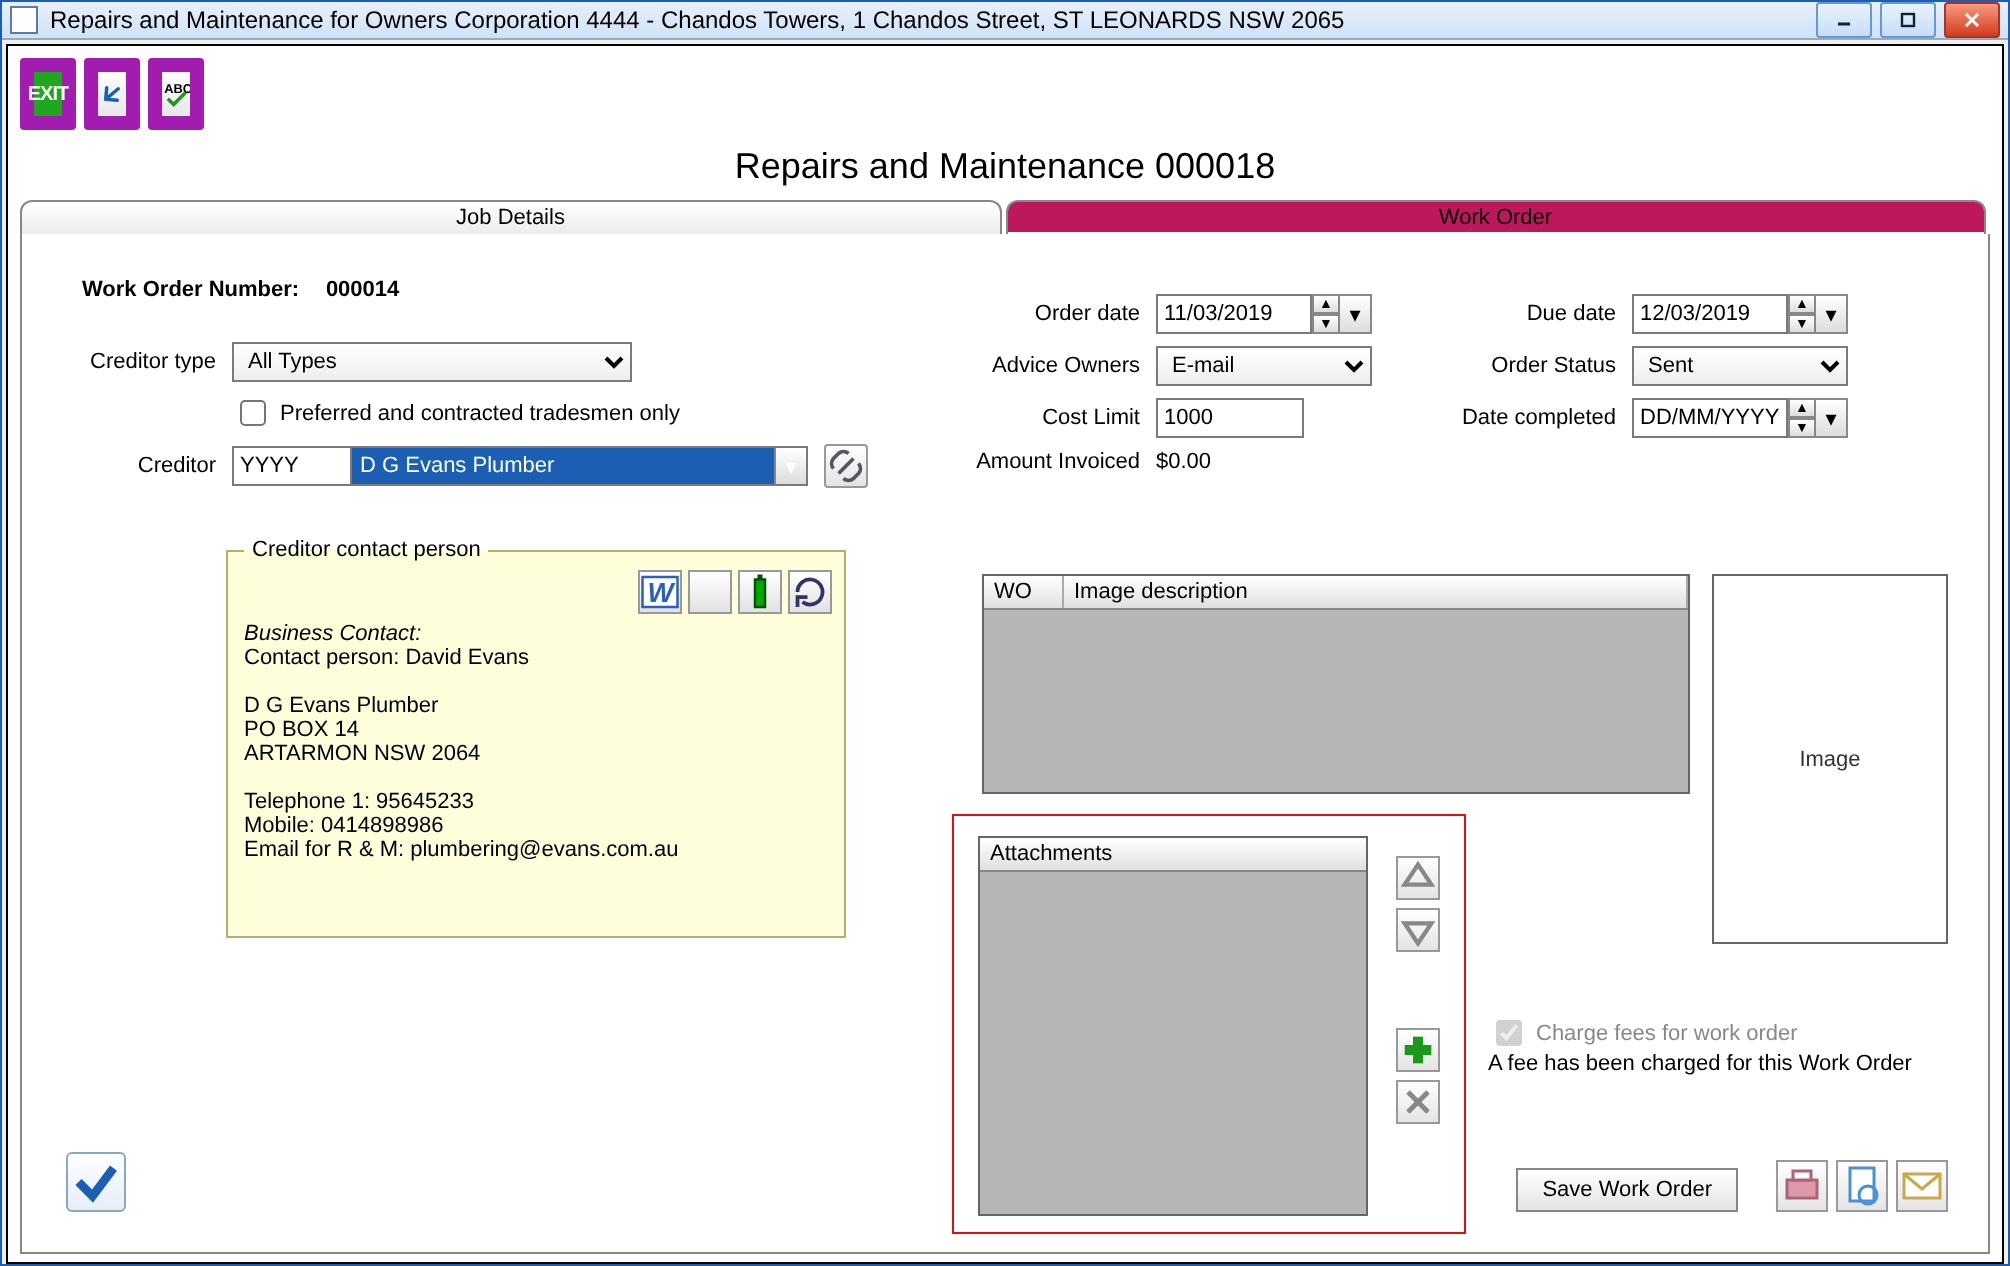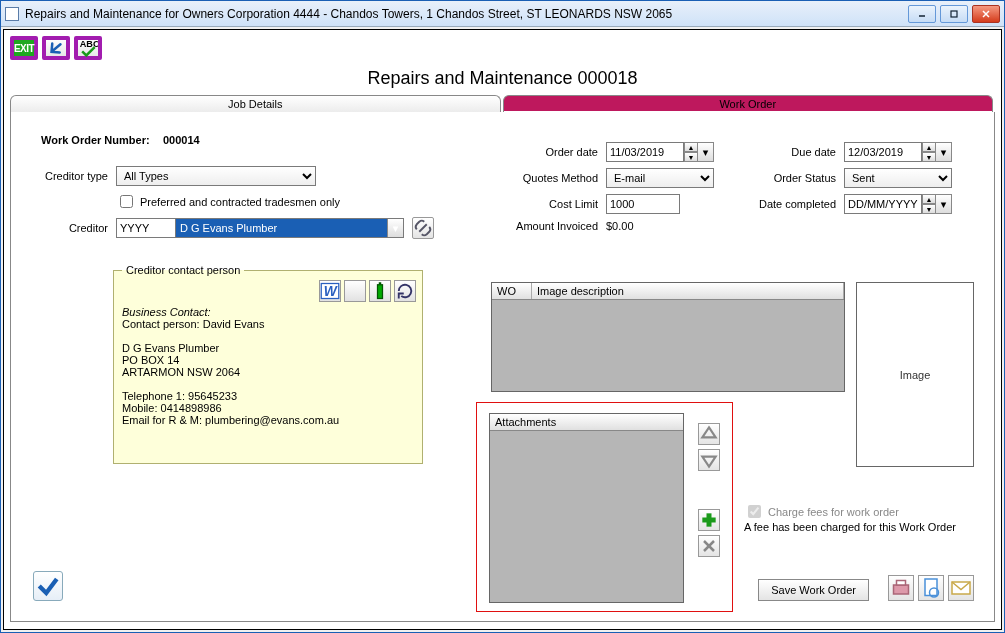--- a/index.html
+++ b/index.html
@@ -8,21 +8,21 @@
   .titlebar { height: 26px; background: linear-gradient(#e8f0fa,#cfe2f8); display: flex; align-items: center; padding: 0 4px; border-bottom: 1px solid #9ab; }
   .titlebar .icon { width: 14px; height: 14px; border: 1px solid #5a7ca8; background: #fff; margin-right: 6px; }
   .titlebar .title { flex: 1; color: #000; font-size: 12px; }
   .winbtns { display: flex; gap: 4px; }
   .winbtn { width: 28px; height: 18px; border: 1px solid #6498d8; background: linear-gradient(#eaf3fc,#c6dcf5); border-radius: 2px; display:flex; align-items:center; justify-content:center; cursor:pointer; }
   .winbtn.close { background: linear-gradient(#f59a82,#d43b1b); border-color:#a32; }
   .winbtn svg { width: 10px; height: 10px; }
 
   .content { flex:1; background:#fff; margin:2px; border:1px solid #000; position:relative; padding:4px 6px; }
   .toolbar { display:flex; gap:4px; padding:2px 0 6px 0; }
-  .tbtn { width:28px; height:24px; border:4px solid #a21caf; background:linear-gradient(#fdfdfd,#e8e8e8); display:flex; align-items:center; justify-content:center; cursor:pointer; border-radius:2px;text-align:center; }
+  .tbtn { width:28px; height:36px; border:7px solid #a21caf; background:linear-gradient(#fdfdfd,#e8e8e8); display:flex; align-items:center; justify-content:center; cursor:pointer; border-radius:2px;text-align:center; }
   .tbtn.exit { background:#1fa81f; color:#fff; font-weight:bold; font-size:10px; letter-spacing:-0.5px; }
   .tbtn svg { width:20px; height:20px; }
 
   .page-title { text-align:center; font-size:18px; font-weight:normal; padding:2px 0 6px 0; }
 
   .tabs { display:flex; }
   .tab { flex:1; text-align:center; padding:2px 0; border:1px solid #888; border-bottom:none; background:linear-gradient(#fff,#ececec); border-top-left-radius:6px; border-top-right-radius:6px; cursor:pointer; margin-right:2px; }
   .tab.active { font-weight:normal; background:#be185d; position:relative; z-index:2; }
   .tab.active::after { content:""; position:absolute; left:0; right:0; bottom:-1px; height:2px; background:#fff; }
   .tabbody { border:1px solid #888; border-top:none; height:510px; background:#fff; position:relative; padding:8px 20px; }
@@ -39,21 +39,21 @@
   .creditor-name { background:#1a5fb4; color:#fff; height:20px; border:1px solid #7a7a7a; border-left:none; display:inline-flex; align-items:center; padding:0 4px; width:228px; position:relative; }
   .creditor-name .dd { position:absolute; right:0; top:0; bottom:0; width:16px; background:linear-gradient(#fff,#ddd); border-left:1px solid #888; display:flex; align-items:center; justify-content:center; }
 
   .linkbtn { width:22px; height:22px; border:1px solid #999; background:linear-gradient(#fff,#e4e4e4); margin-left:8px; display:flex; align-items:center; justify-content:center; cursor:pointer; border-radius:2px; }
 
   fieldset.details { position:absolute; left:100px; top:152px; width:310px; height:200px; background:#feffda; border:1px solid #b0b070; padding:6px 8px; }
   fieldset.details legend { font-size:11px; padding:0 4px; }
   .iconrow { position:absolute; right:6px; top:4px; display:flex; gap:3px; }
   .iconbtn { width:22px; height:22px; border:1px solid #999; background:linear-gradient(#fff,#e2e2e2); display:flex; align-items:center; justify-content:center; cursor:pointer; }
 
-  .right { position:absolute; left:480px; top:30px; right:20px; }
+  .right { position:absolute; left:452px; top:30px; right:20px; }
   .rrow { display:flex; align-items:center; margin-bottom:6px; }
   .rlbl { width:115px; text-align:right; padding-right:8px; }
   .rlbl2 { width:100px; text-align:right; padding-right:8px; }
   .dateinp { width:78px; }
   .spin { width:14px; height:20px; display:inline-flex; flex-direction:column; }
   .spin div { flex:1; border:1px solid #888; background:linear-gradient(#fff,#ddd); font-size:7px; display:flex; align-items:center; justify-content:center; }
   .ddarrow { width:16px; height:20px; border:1px solid #888; border-left:none; background:linear-gradient(#fff,#ddd); display:inline-flex; align-items:center; justify-content:center; }
 
   .grid { position:absolute; left:480px; top:170px; width:354px; height:110px; border:1px solid #666; background:#b6b6b6; }
   .grid .hdr { display:flex; background:linear-gradient(#fff,#e0e0e0); border-bottom:1px solid #888; }
@@ -204,21 +204,21 @@
           <div class="ddarrow">▾</div>
           <div class="rlbl2" style="margin-left:30px">Due date</div>
           <input type="text" class="dateinp" value="12/03/2019" style="">
           <div class="spin">
               <div>▲</div>
               <div>▼</div>
             </div>
           <div class="ddarrow">▾</div>
         </div>
         <div class="rrow">
-          <div class="rlbl">Quotes Method</div>
+          <div class="rlbl">Advice Owners</div>
           <select style="width:108px"><option>E-mail</option></select>
           <div class="rlbl2" style="margin-left:30px">Order Status</div>
           <select style="width:108px"><option>Sent</option></select>
         </div>
         <div class="rrow">
           <div class="rlbl">Cost Limit</div>
           <input type="text" style="width: 74px;" value="1000">
           <div class="rlbl2" style="margin-left:64px">Date completed</div>
           <input type="text" class="dateinp" value="DD/MM/YYYY" style="">
           <div class="spin">

